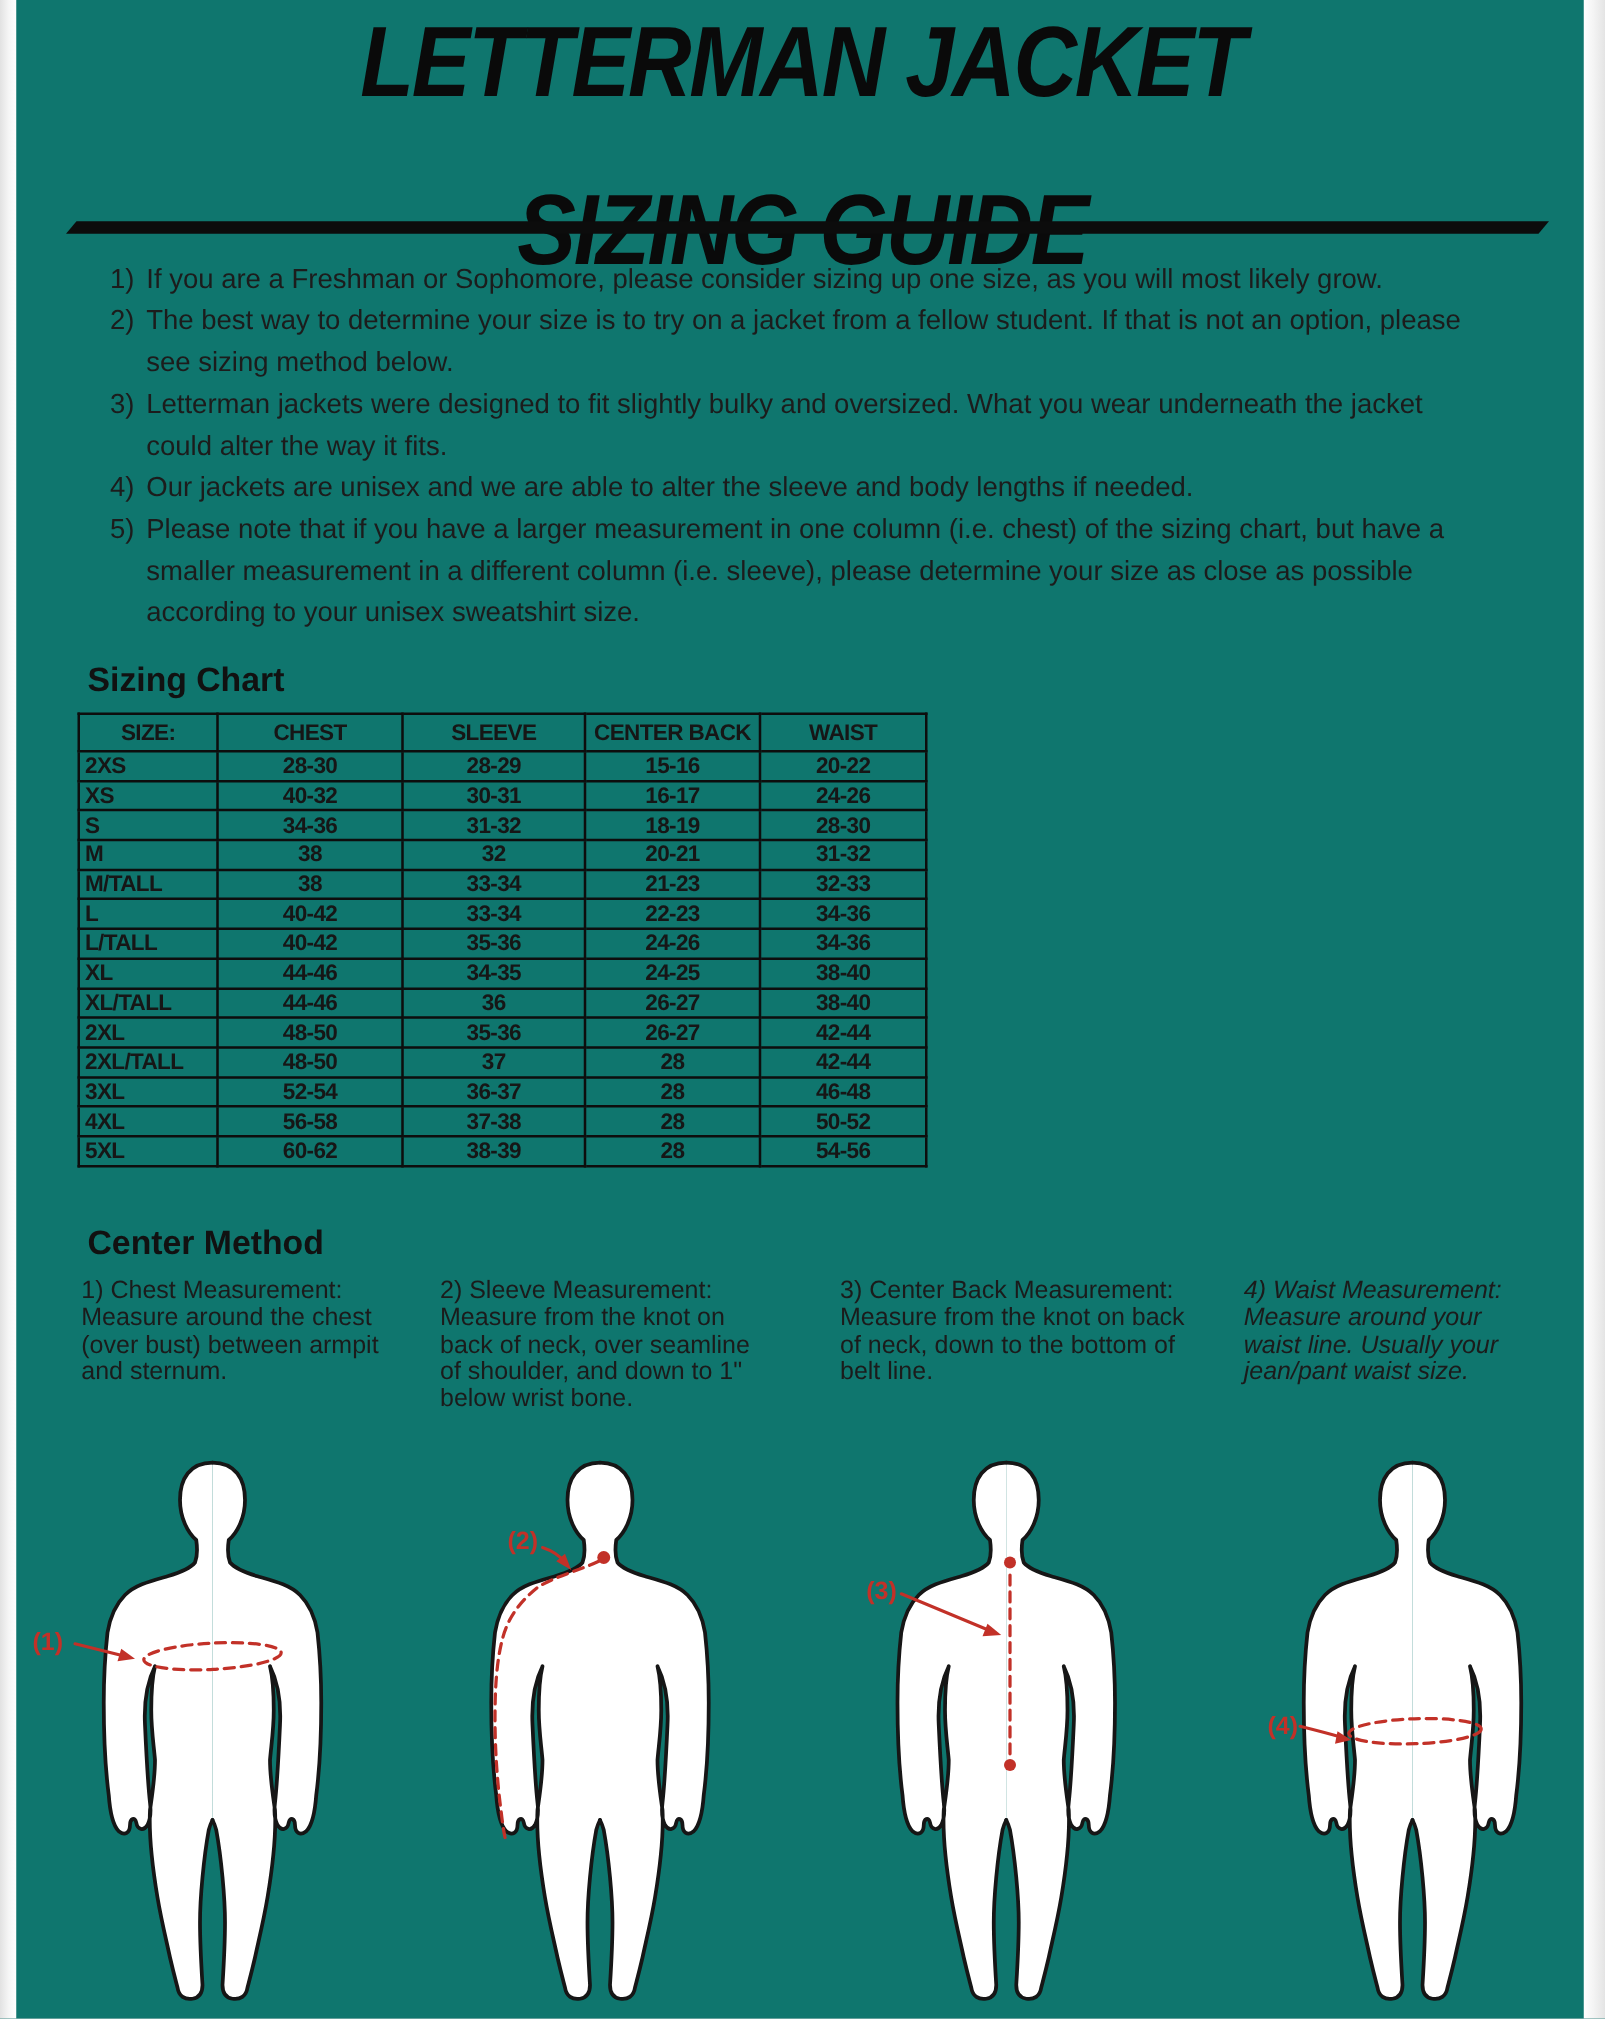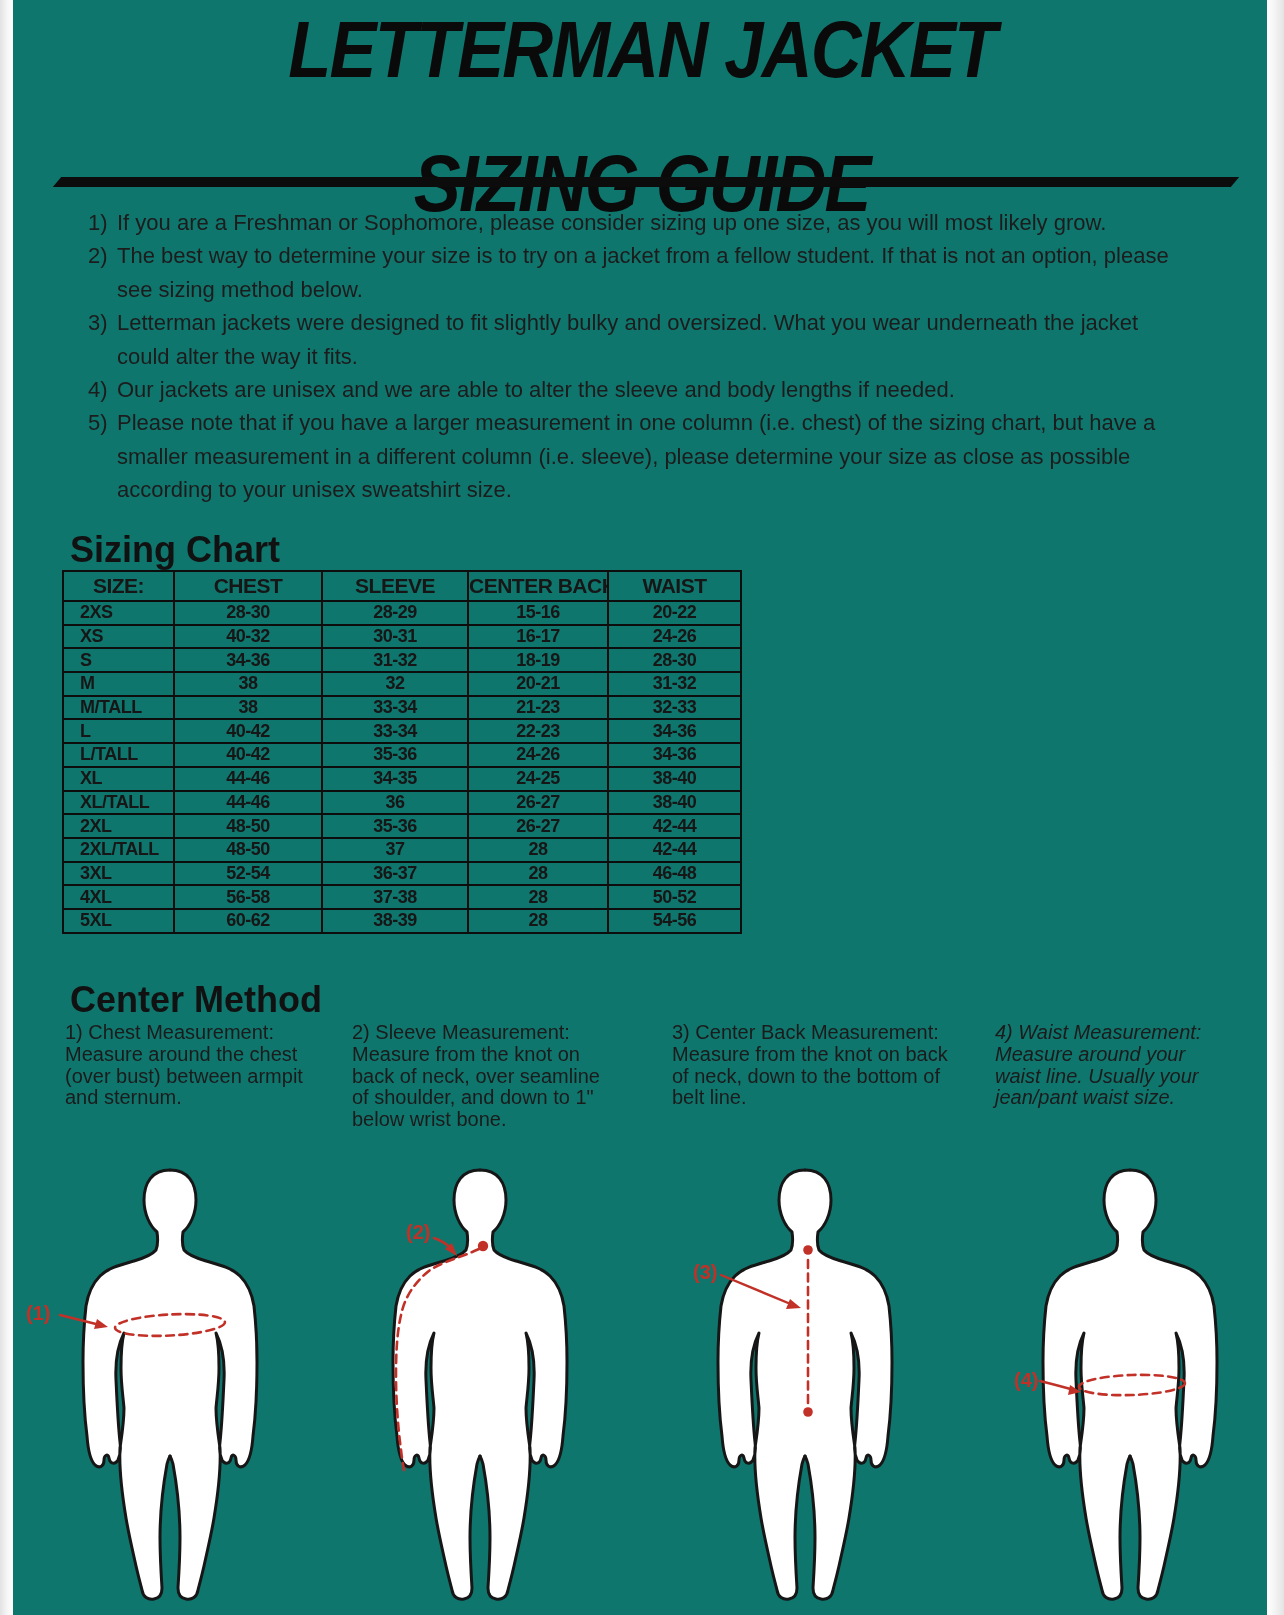--- a/index.html
+++ b/index.html
@@ -26,35 +26,35 @@
   }
 
   
   .notes{position:absolute;top:206px;left:88px;width:1100px;}
   .note{display:flex;font-size:22px;line-height:33.4px;color:#1c1c1c;}
   .note .num{width:29px;flex:0 0 29px;}
   .note .txt{flex:1;}
 
   
   .section-heading{
-    position:absolute;left:70px;font-size:36px;font-weight:700;color:#111;
+    position:absolute;left:70px;font-size:27px;font-weight:700;color:#111;
   }
   .h-chart{top:529px;}
   .h-method{top:979px;}
   table.size-table{
     position:absolute;top:570px;left:62px;width:678px;
     border-collapse:collapse;table-layout:fixed;
   }
   .size-table th,.size-table td{
     border:2px solid #0d0d0d;font-weight:700;text-align:center;
     padding:0;overflow:hidden;white-space:nowrap;
   }
-  .size-table th{height:28px;font-size:21px;letter-spacing:-0.5px;}
+  .size-table th{height:28px;font-size:18px;letter-spacing:-0.5px;}
   .size-table td{height:21.7px;font-size:18px;letter-spacing:-0.5px;}
-  .size-table td.size-col{text-align:left;padding-left:16px;}
+  .size-table td.size-col{text-align:left;padding-left:4px;}
 
   
   .method-col{position:absolute;top:1022px;font-size:20px;line-height:21.8px;color:#1b1b1b;}
   .mc1{left:65px;width:262px;}
   .mc2{left:352px;width:262px;}
   .mc3{left:672px;width:290px;}
   .mc4{left:995px;width:240px;font-style:italic;}
 
   
   .figure{position:absolute;top:1138px;width:300px;height:483px;}

